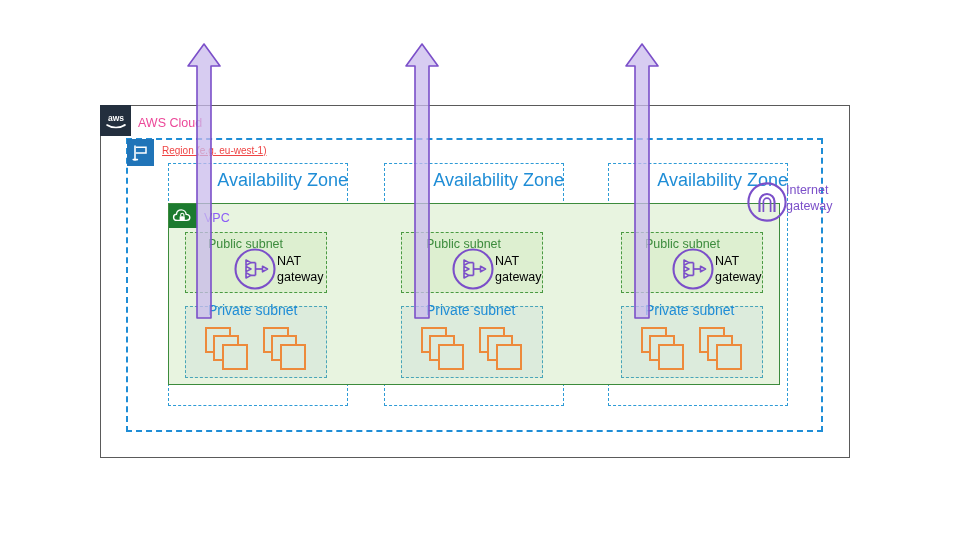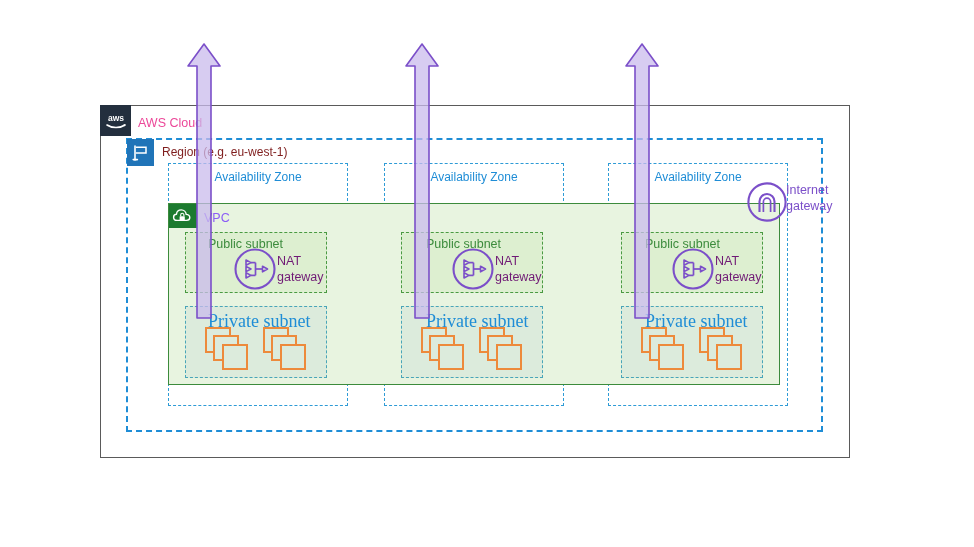--- a/index.html
+++ b/index.html
@@ -55,37 +55,38 @@
     background: transparent;
   }
   .region-icon-box {
     left: 127px; top: 139px;
     width: 27px; height: 27px;
     background: #2074B8;
     display:flex; align-items:center; justify-content:center;
   }
   .region-label {
     left: 162px; top: 145px;
-    font-size: 12px;
-    color: #7f1d1d;
-    white-space: nowrap;
+    font-size: 10px;
+    color: #ef4444;
+    white-space: nowrap;
+    text-decoration: underline;
   }
 
   
   .az-box {
     top: 163px;
     width: 180px; height: 243px;
     border: 1.6px dashed #2E9BD6;
     background: transparent;
   }
   .az-label {
     top: 170px;
-    font-size: 12px;
+    font-size: 18px;
     color: #1F8DD6;
-    text-align: center;
+    text-align: right;
     width: 180px;
     white-space: nowrap;
   }
 
   
   .vpc-box {
     left: 168px; top: 203px;
     width: 612px; height: 182px;
     border: 1.5px solid #3C8B3C;
     background: #E8F4E0;
@@ -119,33 +120,32 @@
   }
 
   
   .private-subnet {
     top: 306px;
     width: 142px; height: 72px;
     border: 1.4px dashed #49A5B8;
     background: #DCEBDC;
   }
   .private-subnet-label {
-    top: 311px;
-    font-size: 18px;
+    top: 302px;
+    font-size: 14px;
     color: #1F8DD6;
     white-space: nowrap;
-    font-family: Liberation Serif, serif;
   }
 
   
   .nat-icon { top: 247px; width: 44px; height: 44px; }
   .nat-label {
     top: 253px;
     font-size: 12.5px;
-    color: #701a75;
+    color: #000000;
     line-height: 16px;
     white-space: nowrap;
   }
 
   
   .igw-icon { left: 746px; top: 181px; width: 42px; height: 42px; }
   .igw-label {
     left: 786px; top: 182px;
     font-size: 12.5px;
     color: #7B4FC9;

